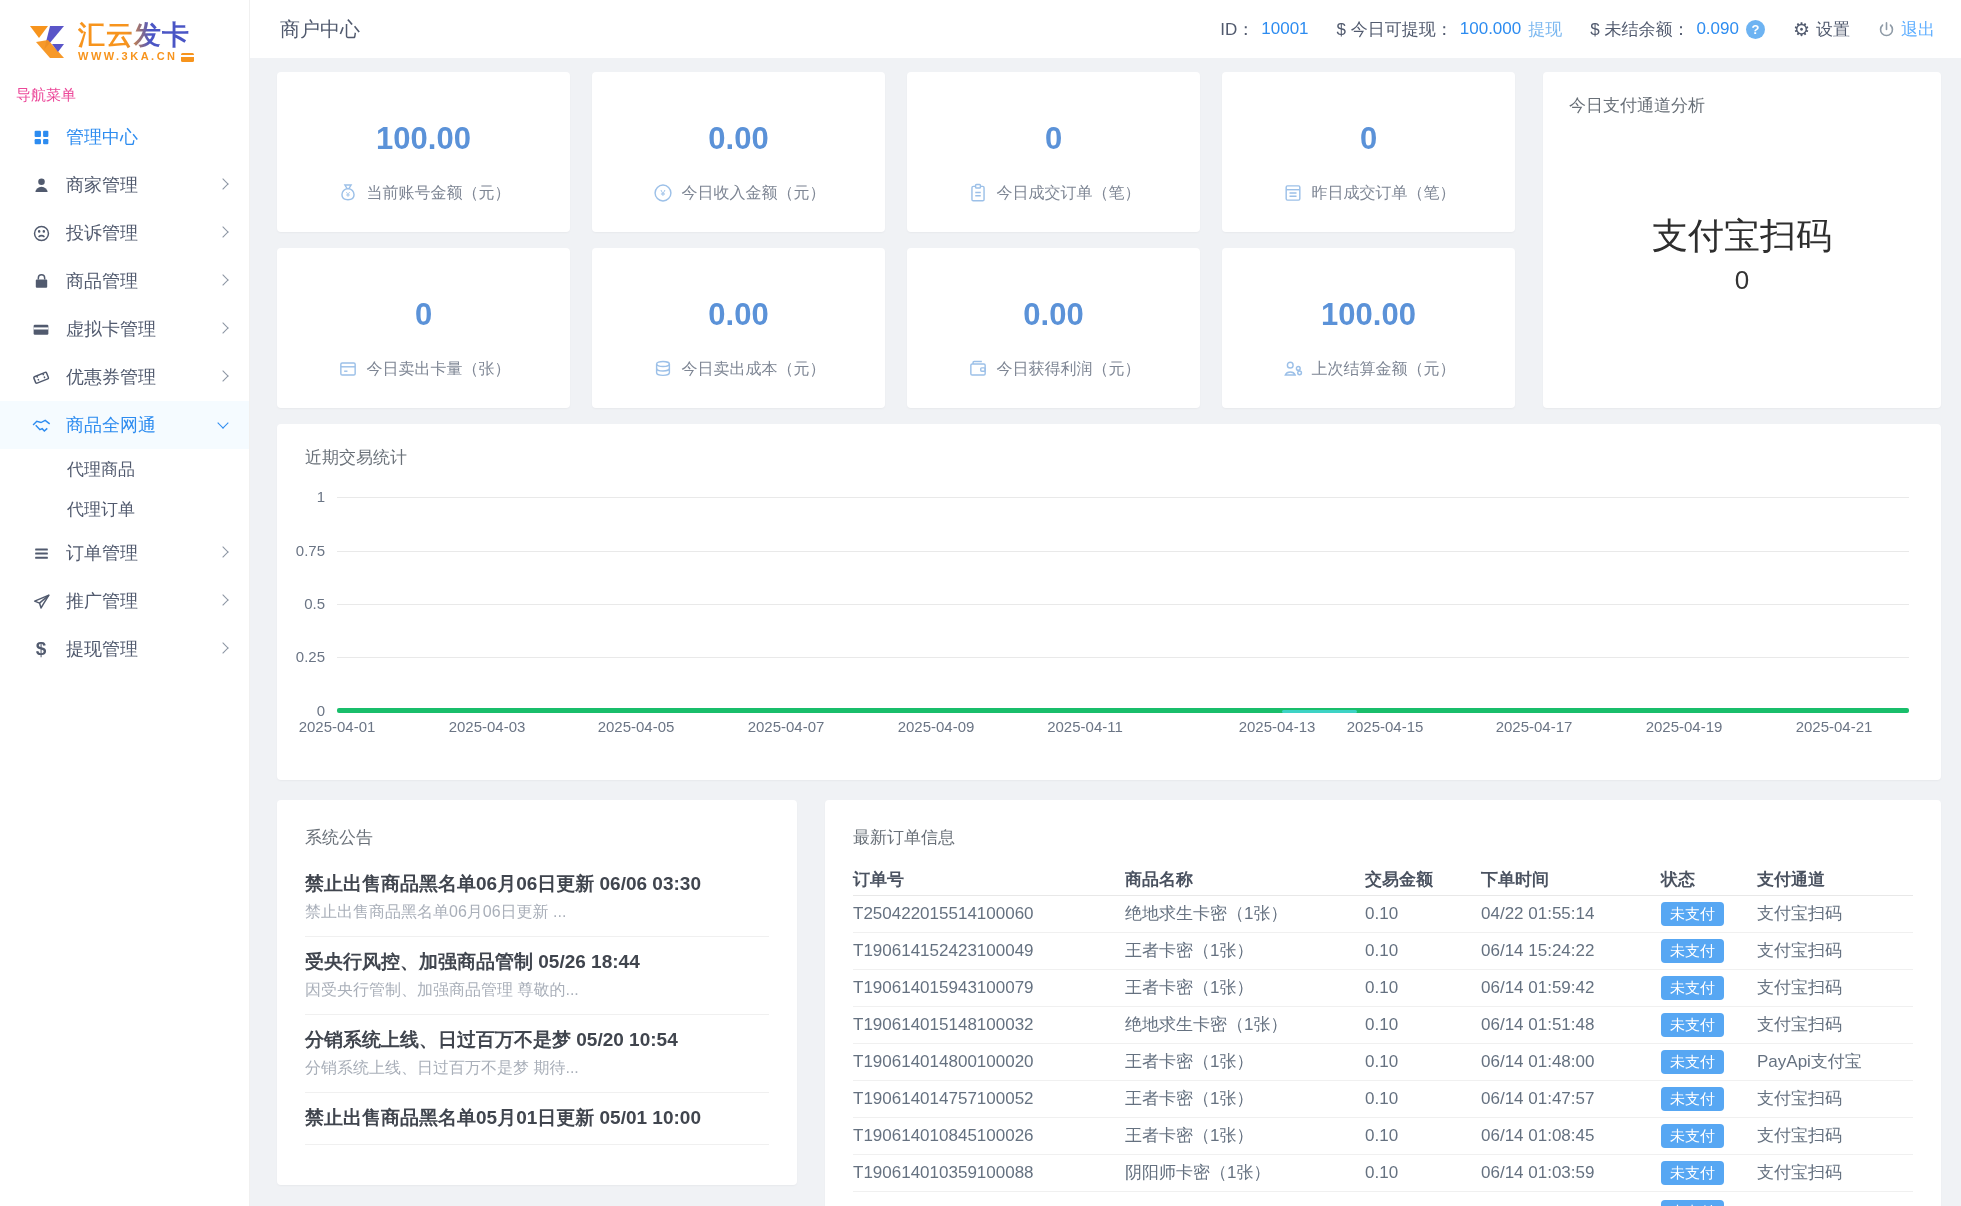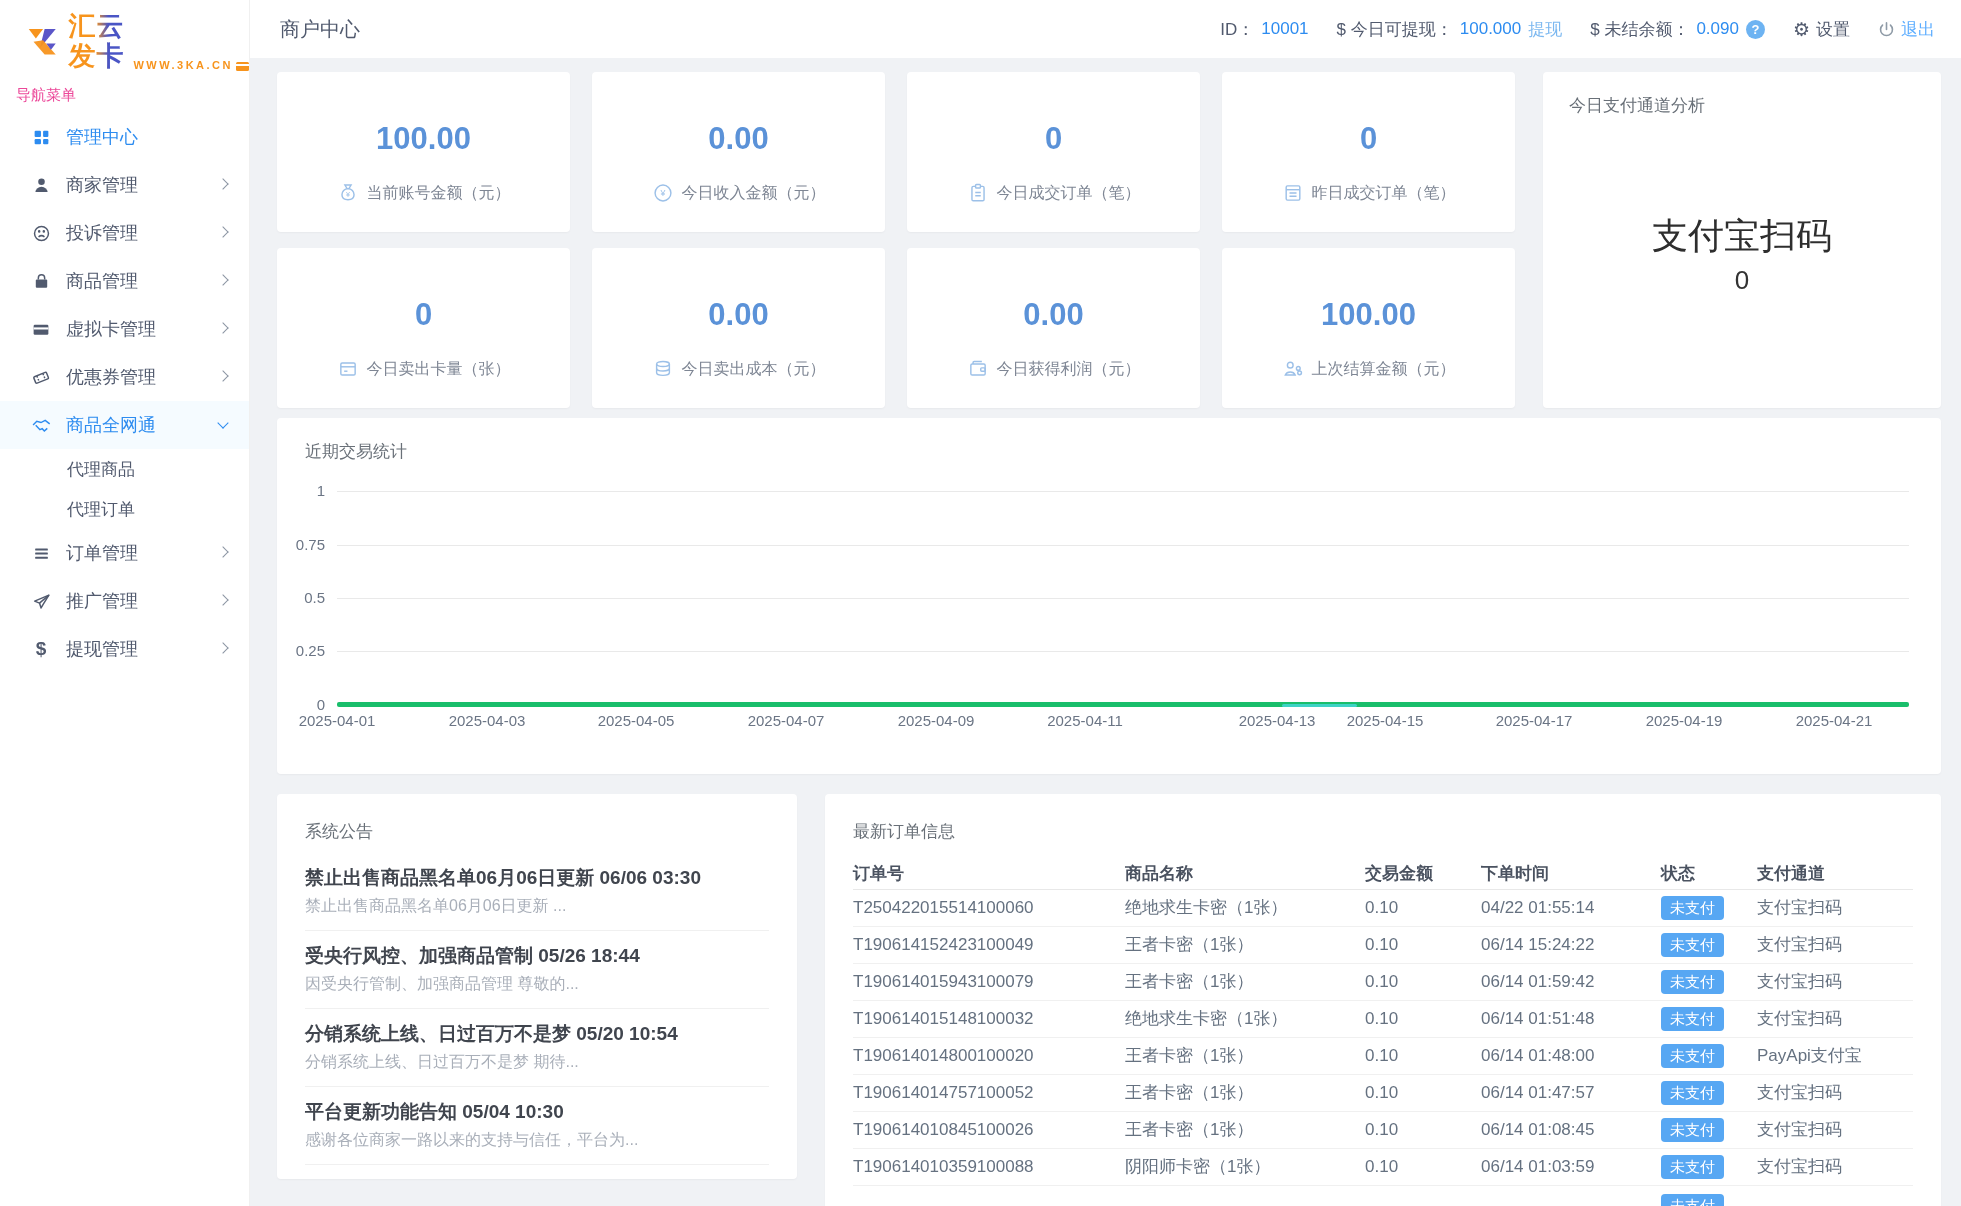--- a/index.html
+++ b/index.html
@@ -4,21 +4,21 @@
 <style>
   html,body{margin:0;padding:0;width:1961px;height:1206px;overflow:hidden;
     background:#f0f2f5;font-family:"Liberation Sans","DejaVu Sans",sans-serif;}
   *{box-sizing:border-box;}
 
   
   .sidebar{position:absolute;left:0;top:0;width:250px;height:1206px;background:#fff;
     border-right:1px solid #f0f0f0;z-index:5;}
   .logo{display:flex;align-items:center;padding:12px 0 0 24px;height:70px;cursor:pointer;}
   .logo-mark{width:46px;height:46px;}
-  .logo-texts{margin-left:8px;display:flex;flex-direction:row;}
+  .logo-texts{margin-left:8px;display:flex;flex-direction:column;}
   .logo-name{font-size:27px;font-weight:bold;letter-spacing:1px;
     background:linear-gradient(90deg,#f7941d 0%,#f7941d 42%,#4a55c5 62%,#4a55c5 100%);
     -webkit-background-clip:text;background-clip:text;color:transparent;line-height:30px;}
   .logo-site{font-size:11px;font-weight:bold;color:#f7941d;letter-spacing:2.5px;display:flex;align-items:flex-end;gap:3px;}
   .logo-card{display:inline-block;width:13px;height:9px;background:#f7941d;border-radius:1.5px;position:relative;}
   .logo-card:after{content:"";position:absolute;left:0;top:2px;width:13px;height:2px;background:#fff;}
   .nav-label{margin:16px 0 8px 16px;font-size:15px;color:#ec4899;}
   .menu-item{display:flex;align-items:center;height:48px;padding:0 22px 0 30px;
     color:#515a6e;font-size:18px;cursor:pointer;}
   .menu-item.active{color:#2d8cf0;}
@@ -61,21 +61,21 @@
     font-size:16px;color:#7e8694;}
   .stat-ic{width:22px;height:22px;}
 
   .pay-panel{width:398px;height:336px;position:relative;}
   .pay-title{position:absolute;left:26px;top:22px;}
   .pay-center{position:absolute;left:0;right:0;top:140px;text-align:center;}
   .pay-channel{font-size:36px;color:#2e2e2e;font-weight:500;}
   .pay-count{font-size:26px;color:#333;margin-top:4px;}
 
   
-  .chart-panel{margin-top:10px;height:356px;position:relative;text-decoration:underline;}
+  .chart-panel{margin-top:16px;height:356px;position:relative;text-decoration:underline;}
   .chart-title{position:absolute;left:28px;top:22px;}
   .gridline{position:absolute;left:60px;width:1572px;height:1px;background:#e9e9e9;}
   .ytick{position:absolute;left:0;width:48px;text-align:right;font-size:15px;color:#6b7585;}
   .dataline{position:absolute;left:60px;width:1572px;height:5px;top:284px;
     background:#19be6b;border-radius:2px;}
   .dataline-hl{position:absolute;left:1005px;width:75px;height:3px;top:286px;
     background:#3ed3c5;border-radius:2px;}
   .xtick{position:absolute;top:294px;width:110px;text-align:center;font-size:15px;color:#6b7585;}
 
   
@@ -427,24 +427,20 @@
         </div>
         <div class="ann-item">
           <div class="ann-title">受央行风控、加强商品管制 05/26 18:44</div>
           <div class="ann-summary">因受央行管制、加强商品管理 尊敬的...</div>
         </div>
         <div class="ann-item">
           <div class="ann-title">分销系统上线、日过百万不是梦 05/20 10:54</div>
           <div class="ann-summary">分销系统上线、日过百万不是梦 期待...</div>
         </div>
         <div class="ann-item">
-          <div class="ann-title">平台更新功能告知 05/04 10:30</div>
-          <div class="ann-summary">感谢各位商家一路以来的支持与信任，平台为...</div>
-        </div>
-        <div class="ann-item">
           <div class="ann-title">禁止出售商品黑名单05月01日更新 05/01 10:00</div>
 
         </div>
       </div>
     </div>
 
     <div class="panel orders-panel">
       <div class="panel-title">最新订单信息</div>
       <table class="orders-table">
         <colgroup>

